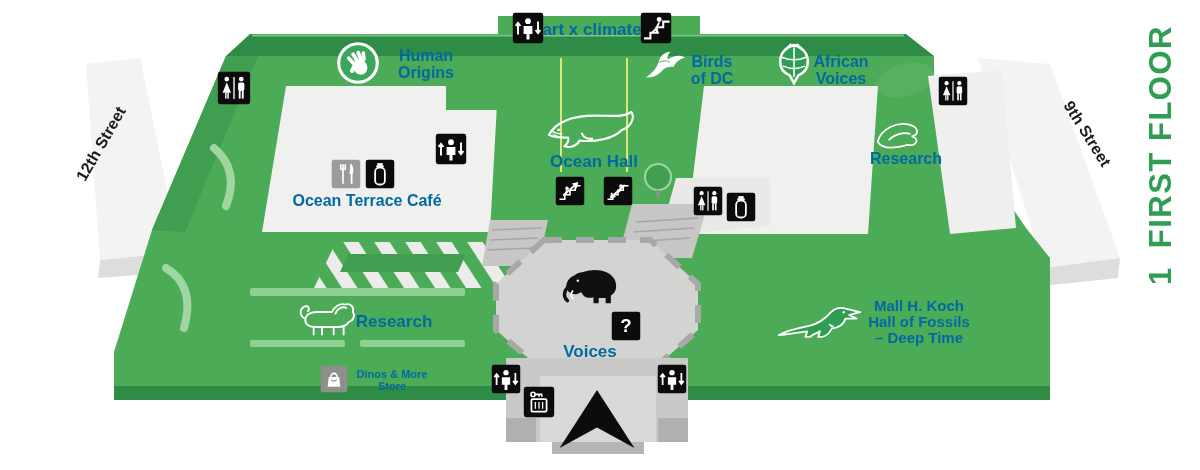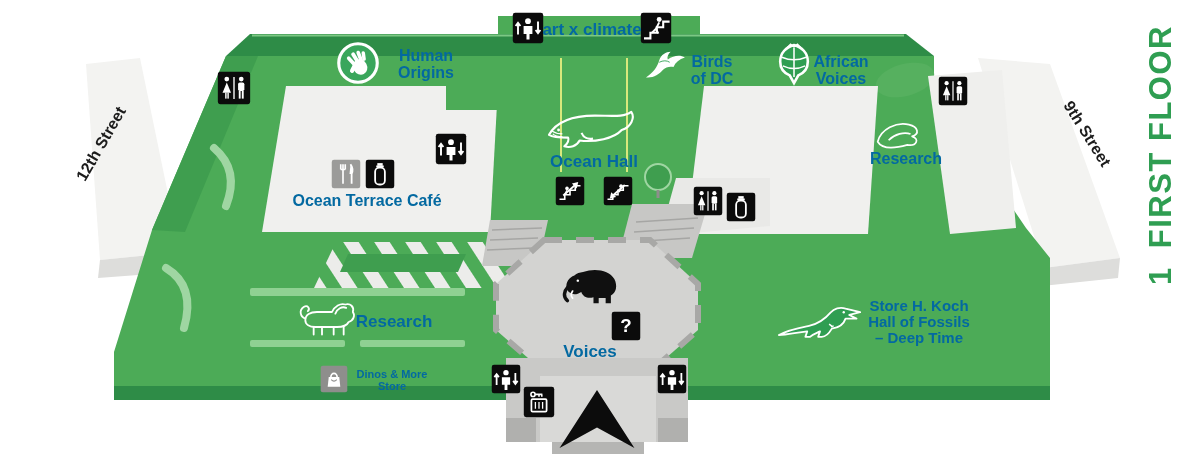--- a/index.html
+++ b/index.html
@@ -356,21 +356,21 @@
   <div class="label" style="left:394px;top:322px;font-size:17px">Research</div>
 
   <div class="label" style="left:392px;top:381px;font-size:11px">
     <span>Dinos &amp; More</span>
     <span>Store</span>
   </div>
 
   <div class="label" style="left:590px;top:352px;font-size:17px">Voices</div>
 
   <div class="label" style="left:919px;top:322px;font-size:15px">
-    <span>Store H. Koch</span>
+    <span>Mall H. Koch</span>
     <span>Hall of Fossils</span>
     <span>– Deep Time</span>
   </div>
 
 
   <div class="street-label" style="left:60px;top:135px;transform:rotate(-60deg)">12th Street</div>
   <div class="street-label" style="left:1050px;top:125px;transform:rotate(58deg)">9th Street</div>
 
   <div class="floor-indicator" style="left:1161px;top:155px">
     <span class="num">1</span><span class="nm">FIRST FLOOR</span>

